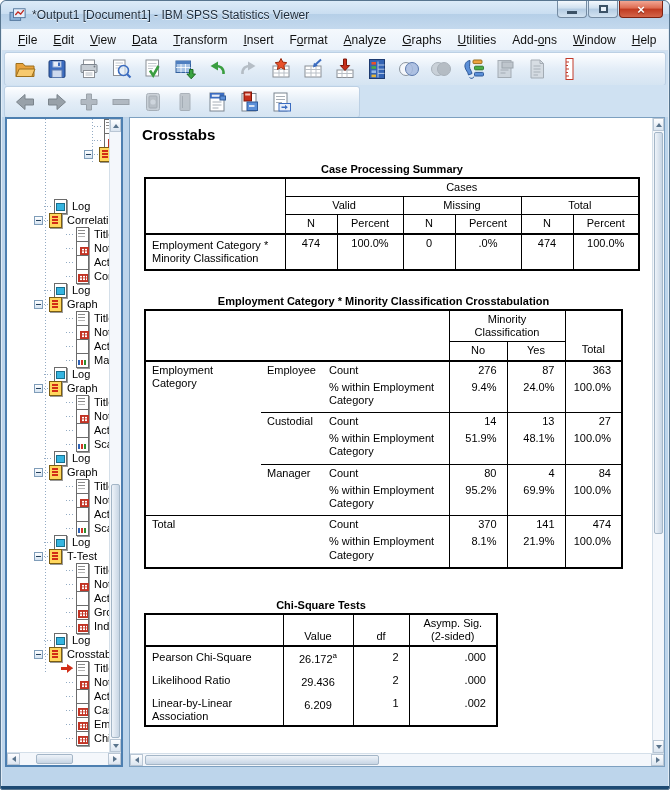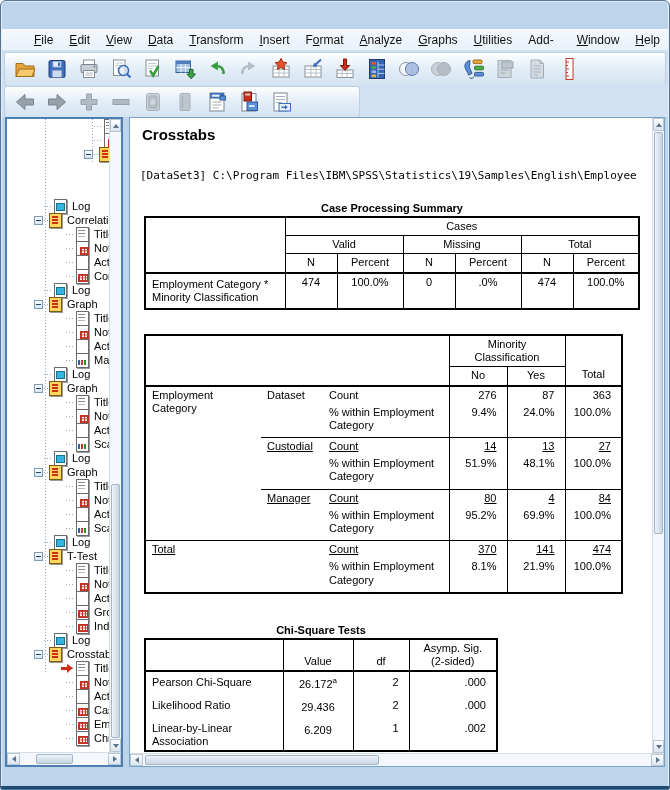--- a/index.html
+++ b/index.html
@@ -22,21 +22,21 @@
     display:flex; align-items:center; justify-content:center; margin-left:1px; cursor:default; }
   .wbtn-min,.wbtn-max { width:30px; }
   .wbtn-close { width:44px; background:linear-gradient(#f2a693, #dd6a50 45%, #c03a20 50%, #d4654a);
     border-color:#7e2211; color:#fff; font-weight:bold; font-size:12px; }
   .glyph-min { width:10px; height:3px; background:#3c5266; margin-top:6px; }
   .glyph-max { width:9px; height:8px; border:2px solid #3c5266; background:#e9f2fa; }
   .glyph-close { color:#fff; font-size:13px; font-weight:bold; text-shadow:0 1px 1px #7e2211; line-height:1; }
   
   .menubar { position:absolute; top:28px; left:1px; right:1px; height:22px;
     background:linear-gradient(#f5f9fd,#e9f1fa); border-bottom:1px solid #d3e0ee;
-    display:flex; align-items:stretch; padding-left:24px; }
+    display:flex; align-items:stretch; padding-left:8px; }
   .menu-item { font-size:12px; color:#111; padding:4px 8px 0 8px; cursor:default; }
   .menu-item .acc { text-decoration:underline; }
   
   .tbzone1 { position:absolute; top:50px; left:1px; right:1px; height:34px; background:#cfe1f2; overflow:hidden; }
   .tbzone2 { position:absolute; top:84px; left:1px; right:1px; height:32px; background:#cfe1f2; }
   .tbstrip { height:100%; margin:1px 2px; border:1px solid #bcd0e4; border-radius:3px;
     background:linear-gradient(#fdfeff,#e3edf7 50%,#d5e4f2); display:flex; align-items:center; padding:0 4px; }
   .tbzone2 .tbstrip { width:356px; }
   .tb { width:32px; height:28px; display:flex; align-items:center; justify-content:center; flex:0 0 32px; border-radius:2px; }
   .tb.disabled { opacity:.8; }
@@ -99,21 +99,21 @@
     box-shadow:3px 0 0 #d23324, 6px 0 0 #2e8f2e; }
   
   .content-inner { position:absolute; top:0; left:0; width:524px; padding:6px 0 0 10px; }
   .out-heading { font-size:15px; font-weight:bold; color:#000; margin:2px 0 0 2px; }
   .log-line { font-family:"DejaVu Sans Mono", monospace; font-size:11px; margin:26px 0 0 0; white-space:nowrap; overflow:hidden; }
   .tblwrap { display:inline-block; vertical-align:top; }
   .ttitle { font-weight:bold; font-size:11px; text-align:center; margin-bottom:2px; color:#000; }
   table.spss { border-collapse:collapse; border:2px solid #000; background:#fff; }
   table.spss td { font-size:11px; color:#000; padding:2px 6px; vertical-align:top; line-height:1.2; border:0 solid #000; }
   .bl { border-left:1px solid #000 !important; }
-  .bt { border-top:1px solid #000 !important;text-decoration:underline; }
+  .bt { border-top:1px solid #000 !important; }
   .hb1 { border-bottom:1px solid #000 !important; }
   .hb2 { border-bottom:2px solid #000 !important; }
   .hc { text-align:center; }
   .ctr { text-align:center; }
   .num { text-align:right; padding-right:10px !important; }
   .vbot { vertical-align:bottom !important; }
   .wrap1 { margin:20px 0 0 4px; }
   .wrap2 { margin:24px 0 0 4px; }
   .wrap3 { margin:30px 0 0 4px; }
   sup { font-size:8px; vertical-align:super; }
@@ -125,20 +125,39 @@
   .scell-msg { width:212px; flex:0 0 212px; }
   .scell-gap { width:30px; flex:0 0 30px; }
   .scell-dim { width:106px; flex:0 0 106px; }
   .bottom-line { position:absolute; left:0; right:0; bottom:0; height:3px; background:#1d4a73; }
 </style>
 </head>
 <body>
 
 <div class="window">
 
+  <div class="titlebar">
+    <svg class="app-icon" viewBox="0 0 20 18">
+      <rect x="1" y="6" width="12" height="9" fill="#8fb4da" stroke="#4a6f96"></rect>
+      <rect x="5" y="2" width="13" height="10" fill="#e4eefa" stroke="#4a6f96"></rect>
+      <path d="M7 9l3-3.5 3 2.5 3.5-4.5" stroke="#c1281e" fill="none" stroke-width="1.5"></path>
+    </svg>
+    <span class="title-text">*Output1 [Document1] - IBM SPSS Statistics Viewer</span>
+    <div class="winbtns">
+      <div class="wbtn wbtn-min">
+          <span class="glyph-min"></span>
+        </div>
+      <div class="wbtn wbtn-max">
+          <span class="glyph-max"></span>
+        </div>
+      <div class="wbtn wbtn-close">
+          <span class="glyph-close">×</span>
+        </div>
+    </div>
+  </div>
 
   <div class="menubar">
       <div class="menu-item"><span class="acc">F</span>ile</div>
       <div class="menu-item"><span class="acc">E</span>dit</div>
       <div class="menu-item"><span class="acc">V</span>iew</div>
       <div class="menu-item"><span class="acc">D</span>ata</div>
       <div class="menu-item"><span class="acc">T</span>ransform</div>
       <div class="menu-item"><span class="acc">I</span>nsert</div>
       <div class="menu-item">F<span class="acc">o</span>rmat</div>
       <div class="menu-item"><span class="acc">A</span>nalyze</div>
@@ -558,21 +577,20 @@
       </div>
     </div>
 
     <div class="splitter"></div>
 
     <div class="content-panel">
       <div class="viewport-row">
         <div class="content-view">
           <div class="content-inner">
             <div class="out-heading">Crosstabs</div>
-            <div class="log-line">[DataSet3] C:\Program Files\IBM\SPSS\Statistics\19\Samples\English\Employee</div>
 
             
             <div class="tblwrap wrap1">
               <div class="ttitle">Case Processing Summary</div>
               <table class="spss">
                 <colgroup>
                     <col style="width:140px">
                     <col style="width:52px">
                     <col style="width:66px">
                     <col style="width:52px">
@@ -607,20 +625,21 @@
                   <td class="ctr bl">474</td>
                   <td class="ctr bl">100.0%</td>
                 </tr>
               </tbody>
                 </table>
             </div>
             <br>
 
             
             <div class="tblwrap wrap2">
+              <div class="ttitle">Employment Category * Minority Classification Crosstabulation</div>
               <table class="spss">
                 <colgroup>
                     <col style="width:116px">
                     <col style="width:62px">
                     <col style="width:126px">
                     <col style="width:58px">
                     <col style="width:58px">
                     <col style="width:57px">
                   </colgroup>
                 <tbody>
@@ -628,21 +647,21 @@
                   <td colspan="3" rowspan="2" class="hb2"></td>
                   <td colspan="2" class="hc bl hb1">Minority Classification</td>
                   <td rowspan="2" class="hc bl hb2 vbot" style="padding-bottom:3px;">Total</td>
                 </tr>
                 <tr>
                   <td class="hc bl hb2">No</td>
                   <td class="hc bl hb2">Yes</td>
                 </tr>
                 <tr>
                   <td rowspan="6">Employment Category</td>
-                  <td rowspan="2">Dataset</td>
+                  <td rowspan="2">Employee</td>
                   <td>Count</td>
                   <td class="num bl">276</td>
                   <td class="num bl">87</td>
                   <td class="num bl">363</td>
                 </tr>
                 <tr>
                   <td style="padding-bottom:5px;">% within Employment Category</td>
                   <td class="num bl">9.4%</td>
                   <td class="num bl">24.0%</td>
                   <td class="num bl">100.0%</td>

